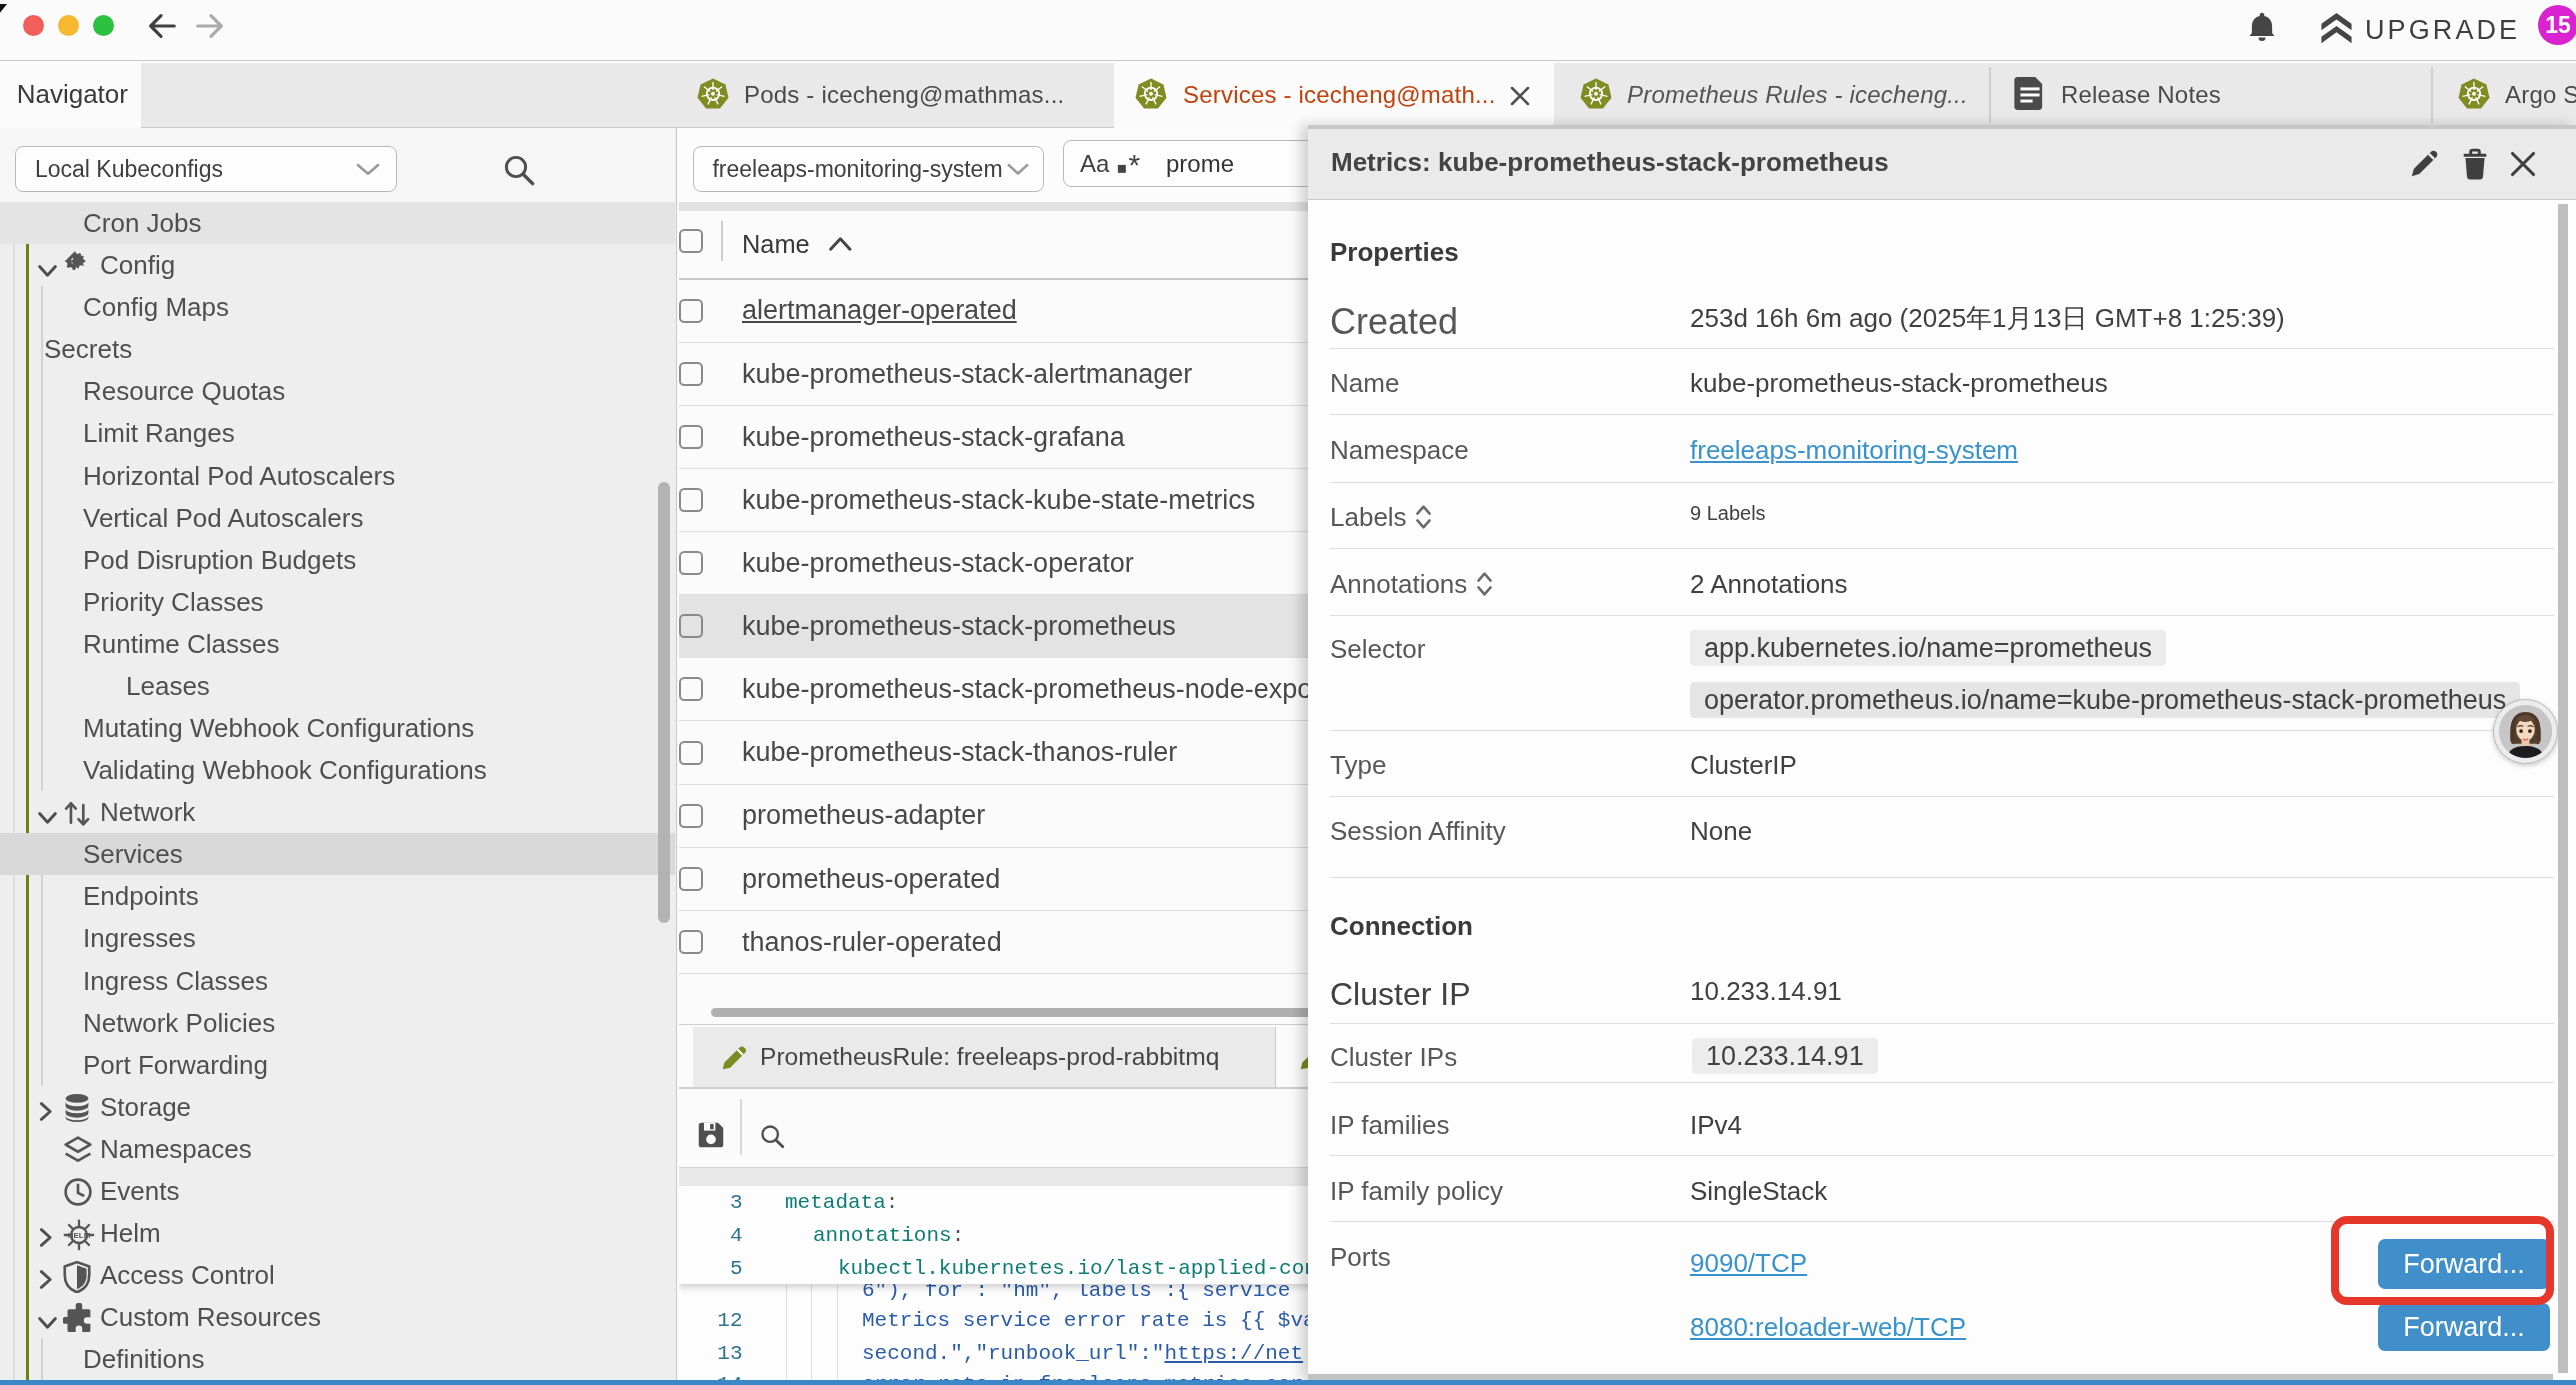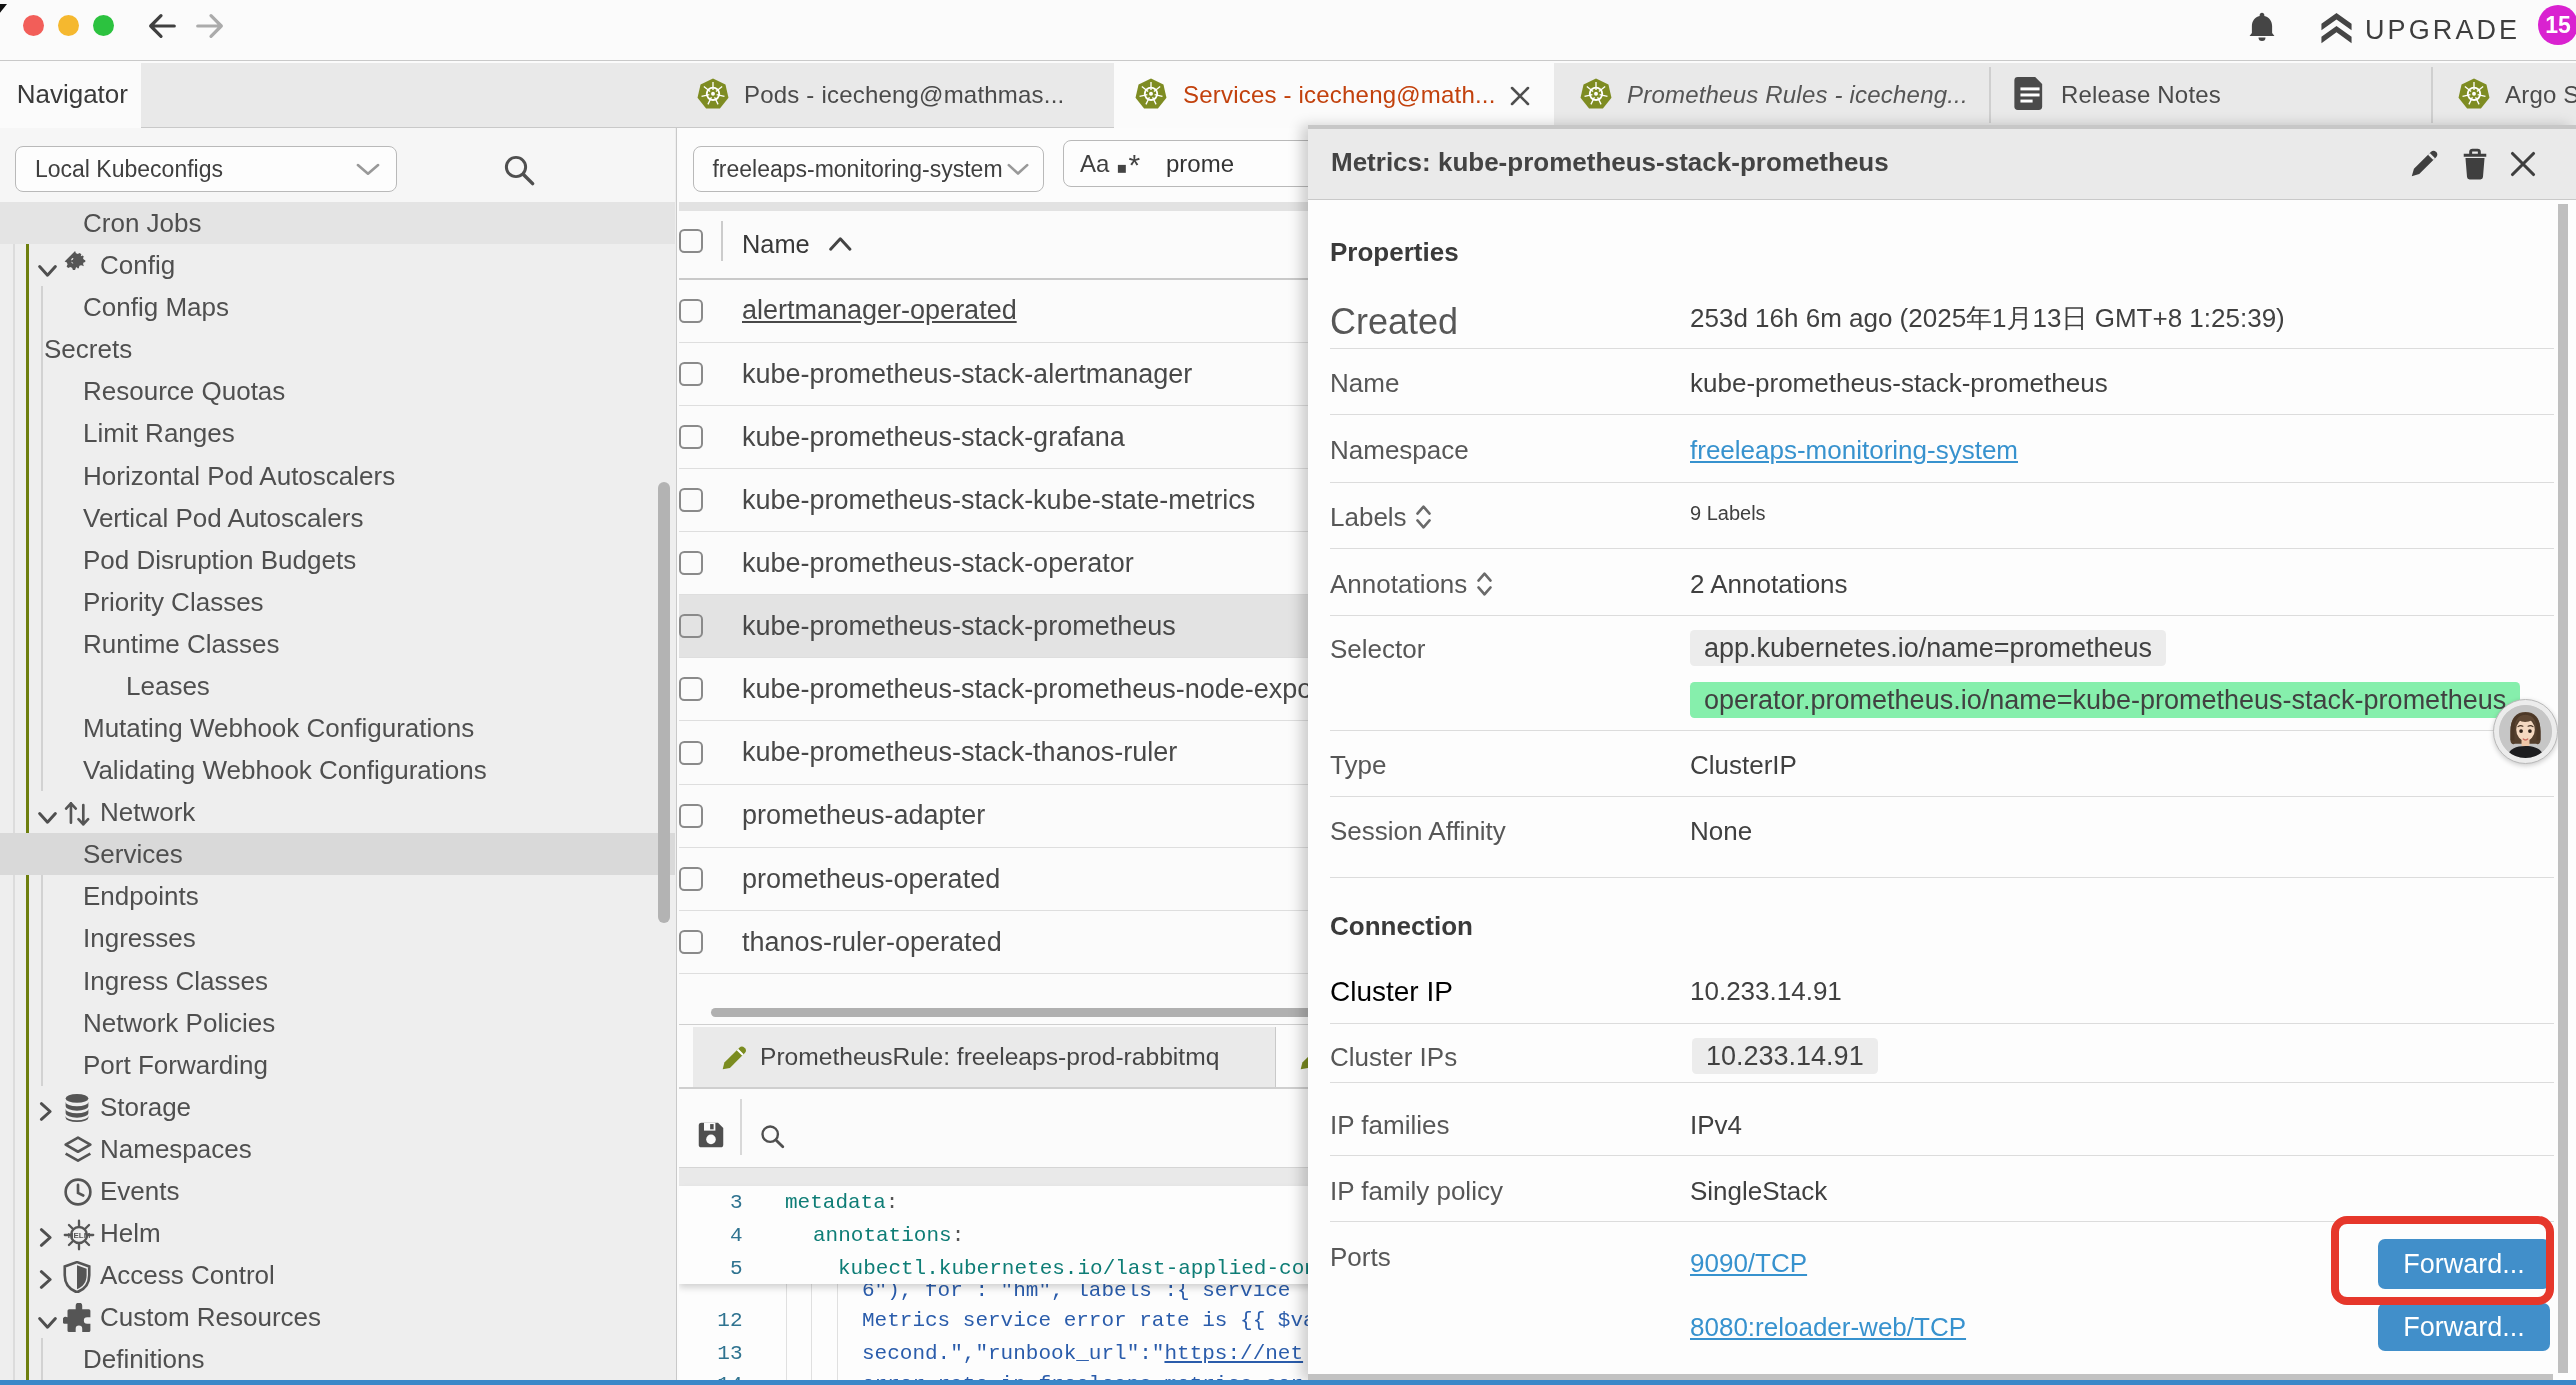--- a/index.html
+++ b/index.html
@@ -456,30 +456,30 @@
         </svg></div>
       <div class="abs" style="left:382px;top:377px;font-size:20px;color:#404040;white-space:nowrap;">9 Labels</div>
       <div class="abs" style="left:22px;top:423px;width:1224px;height:1.4px;background:#dcdcdc;"></div>
       <div class="abs" style="left:22px;top:444px;font-size:26px;color:#575757;">Annotations <svg width="19" height="26" viewBox="0 0 22 30" style="vertical-align:-3.5px">
           <path d="M4 11 L11 3 L18 11 M4 19 L11 27 L18 19" stroke="#6a6a6a" stroke-width="3" fill="none" stroke-linecap="round" stroke-linejoin="round"></path>
         </svg></div>
       <div class="abs" style="left:382px;top:444px;font-size:26px;color:#404040;white-space:nowrap;">2 Annotations</div>
       <div class="abs" style="left:22px;top:490px;width:1224px;height:1.4px;background:#dcdcdc;"></div>
       <div class="abs" style="left:22px;top:509px;font-size:26px;color:#575757;">Selector</div>
       <div class="abs" style="left:382px;top:505px;background:#ececec;border-radius:4.4px;padding:2.6px 14px;font-size:27px;color:#414141;white-space:nowrap;">app.kubernetes.io/name=prometheus</div>
-      <div class="abs" style="left:382px;top:557px;background:#86efac;border-radius:4.4px;padding:2.6px 14px;font-size:27px;color:#414141;white-space:nowrap;">operator.prometheus.io/name=kube-prometheus-stack-prometheus</div>
+      <div class="abs" style="left:382px;top:557px;background:#e5e5e5;border-radius:4.4px;padding:2.6px 14px;font-size:27px;color:#414141;white-space:nowrap;">operator.prometheus.io/name=kube-prometheus-stack-prometheus</div>
       <div class="abs" style="left:22px;top:605px;width:1224px;height:1.4px;background:#dcdcdc;"></div>
       <div class="abs" style="left:22px;top:625px;font-size:26px;color:#575757;">Type</div>
       <div class="abs" style="left:382px;top:625px;font-size:26px;color:#404040;white-space:nowrap;">ClusterIP</div>
       <div class="abs" style="left:22px;top:671px;width:1224px;height:1.4px;background:#dcdcdc;"></div>
       <div class="abs" style="left:22px;top:691px;font-size:26px;color:#575757;">Session Affinity</div>
       <div class="abs" style="left:382px;top:691px;font-size:26px;color:#404040;white-space:nowrap;">None</div>
       <div class="abs" style="left:22px;top:752px;width:1224px;height:1.4px;background:#dcdcdc;"></div>
       <div class="abs" style="left:22px;top:786px;font-size:26px;font-weight:bold;color:#3a3a3a;">Connection</div>
-      <div class="abs" style="left:22px;top:851px;font-size:28px;color:#000000;">Cluster IP</div>
+      <div class="abs" style="left:22px;top:851px;font-size:32px;color:#404040;">Cluster IP</div>
       <div class="abs" style="left:382px;top:851px;font-size:26px;color:#404040;white-space:nowrap;">10.233.14.91</div>
       <div class="abs" style="left:22px;top:898px;width:1224px;height:1.4px;background:#dcdcdc;"></div>
       <div class="abs" style="left:22px;top:917px;font-size:26px;color:#575757;">Cluster IPs</div>
       <div class="abs" style="left:384px;top:913px;background:#ececec;border-radius:4.4px;padding:2.6px 14px;font-size:27px;color:#414141;">10.233.14.91</div>
       <div class="abs" style="left:22px;top:957px;width:1224px;height:1.4px;background:#dcdcdc;"></div>
       <div class="abs" style="left:22px;top:985px;font-size:26px;color:#575757;">IP families</div>
       <div class="abs" style="left:382px;top:985px;font-size:26px;color:#404040;white-space:nowrap;">IPv4</div>
       <div class="abs" style="left:22px;top:1030px;width:1224px;height:1.4px;background:#dcdcdc;"></div>
       <div class="abs" style="left:22px;top:1051px;font-size:26px;color:#575757;">IP family policy</div>
       <div class="abs" style="left:382px;top:1051px;font-size:26px;color:#404040;white-space:nowrap;">SingleStack</div>

